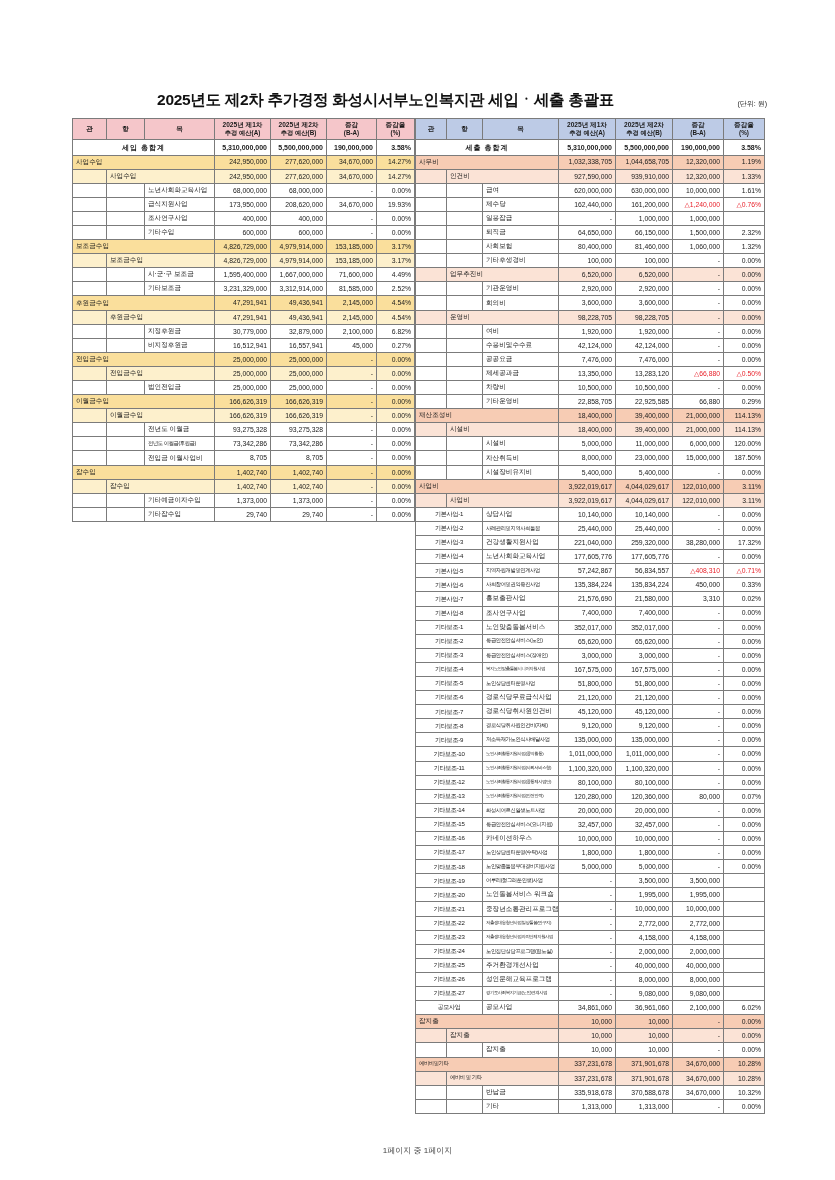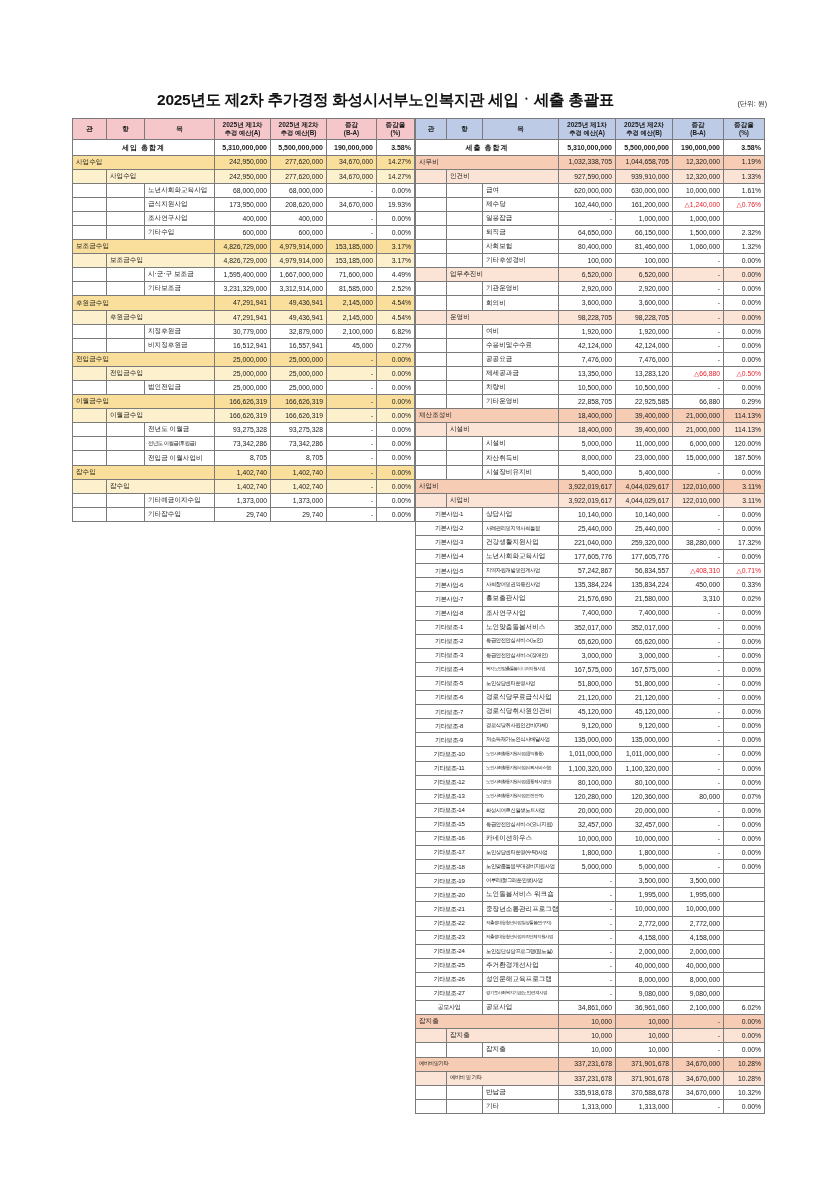--- a/index.html
+++ b/index.html
@@ -952,13 +952,14 @@
             <td class="num">1,313,000</td>
             <td class="num">1,313,000</td>
             <td class="num">-</td>
             <td class="pct">0.00%</td>
           </tr>
         </tbody>
     </table>
 
   </div>
 
+  <div class="footer">1페이지 중 1페이지</div>
 </div>
 
 </body></html>

